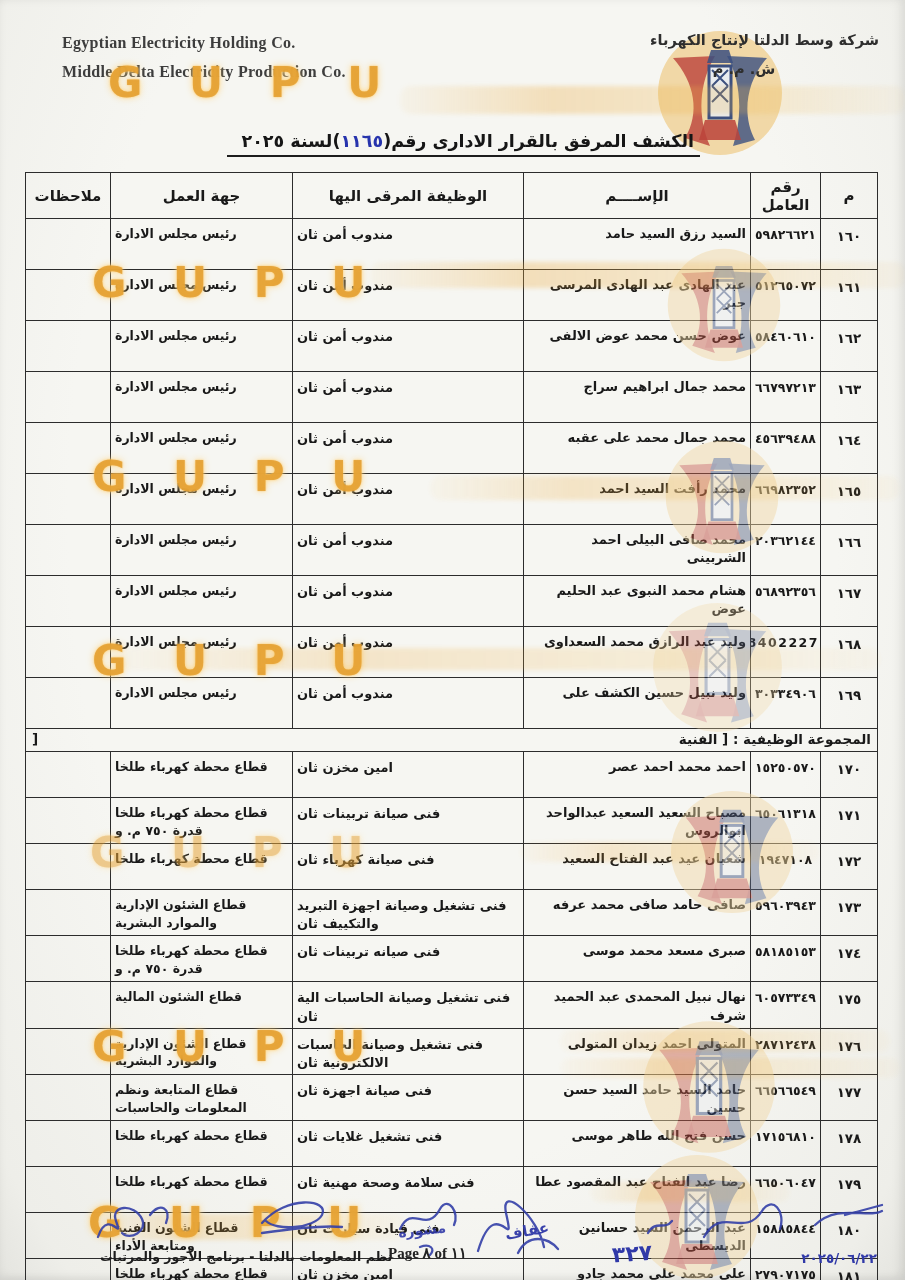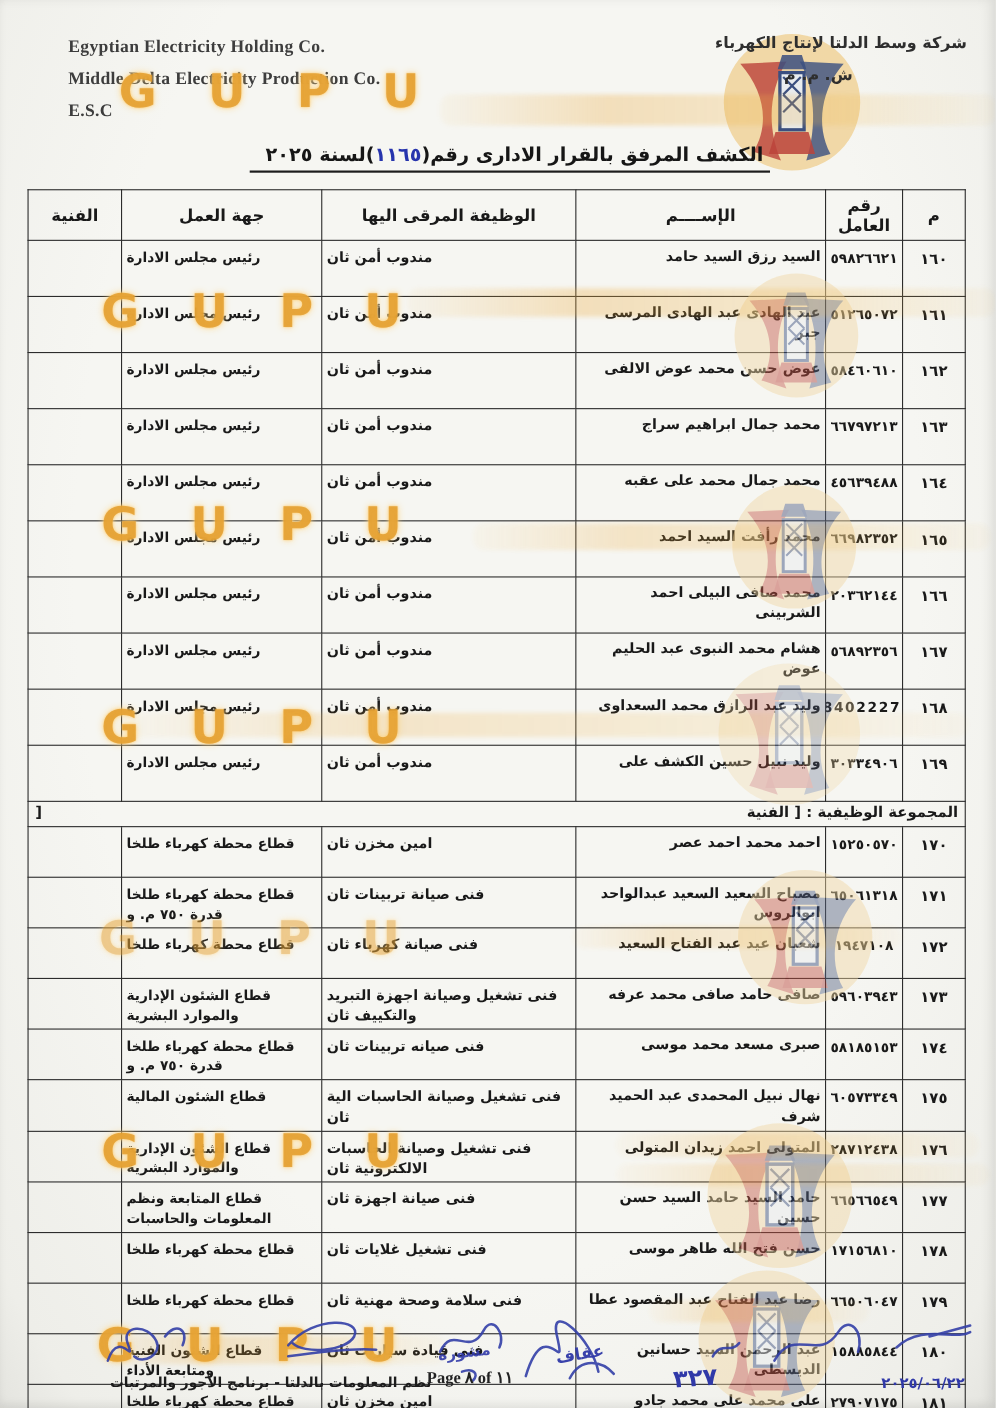--- a/index.html
+++ b/index.html
@@ -131,21 +131,20 @@
     <div class="streak" style="left:520px;top:842px;width:300px;height:20px;opacity:.7"></div>
     <div class="streak" style="left:560px;top:1030px;width:330px;height:22px;opacity:.7"></div>
     <div class="streak" style="left:560px;top:1058px;width:340px;height:20px;opacity:.65"></div>
     <div class="streak" style="left:590px;top:1182px;width:200px;height:20px;opacity:.7"></div>
     <div class="streak" style="left:95px;top:1214px;width:310px;height:26px;opacity:.8"></div>
   </div>
 
   <div class="hdr-en">
     <div>Egyptian Electricity Holding Co.</div>
     <div>Middle Delta Electricity Production Co.</div>
-    <div>E.S.C</div>
   </div>
   <div class="hdr-ar">
     <div>شركة وسط الدلتا لإنتاج الكهرباء</div>
     <div class="smm">ش. م. م</div>
   </div>
 
   <div class="title">
     <span>الكشف المرفق بالقرار الادارى رقم(</span><span class="blue-num">١١٦٥</span><span>)لسنة ٢٠٢٥</span>
   </div>
 
@@ -158,21 +157,21 @@
         <col style="width:182px">
         <col style="width:85px">
     </colgroup>
     <thead>
       <tr>
         <th>م</th>
         <th>رقم العامل</th>
         <th class="th-name"><span>الإســــم</span></th>
         <th>الوظيفة المرقى اليها</th>
         <th>جهة العمل</th>
-        <th>الفنية</th>
+        <th>ملاحظات</th>
       </tr>
     </thead>
     <tbody>
     <tr class="sec1">
       <td class="c-no">١٦٠</td>
       <td class="c-emp">٥٩٨٢٦٦٢١</td>
       <td class="c-name">السيد رزق السيد حامد</td>
       <td class="c-pos">مندوب أمن ثان</td>
       <td class="c-work">رئيس مجلس الادارة</td>
       <td class="c-notes"></td>

